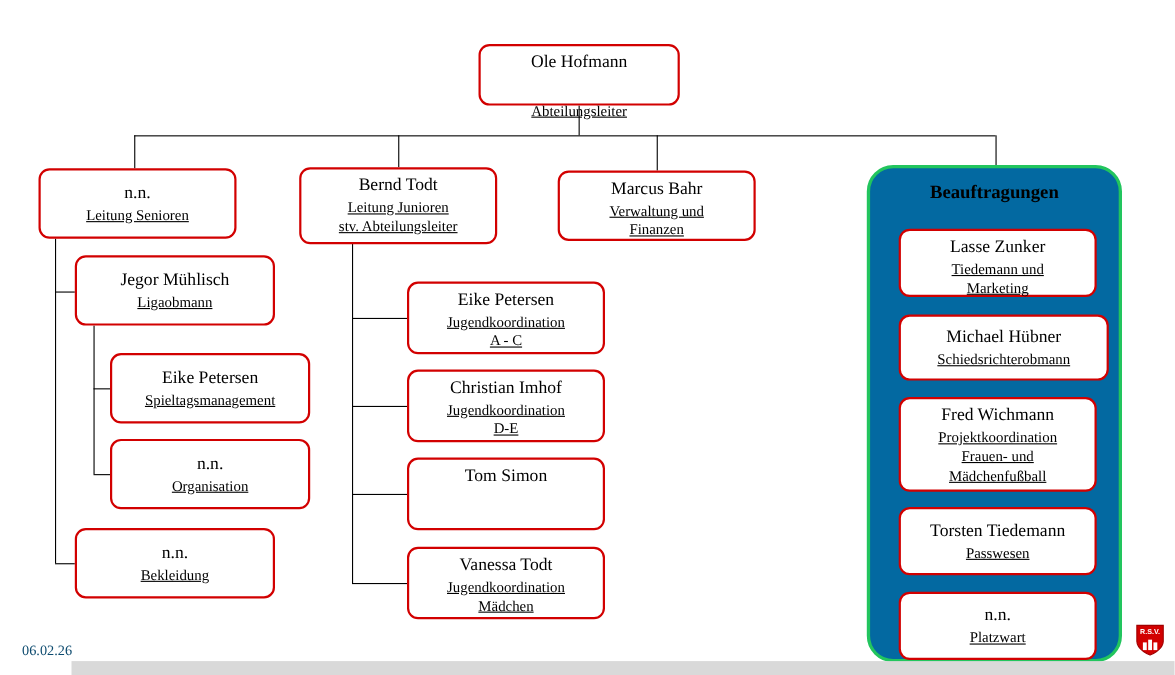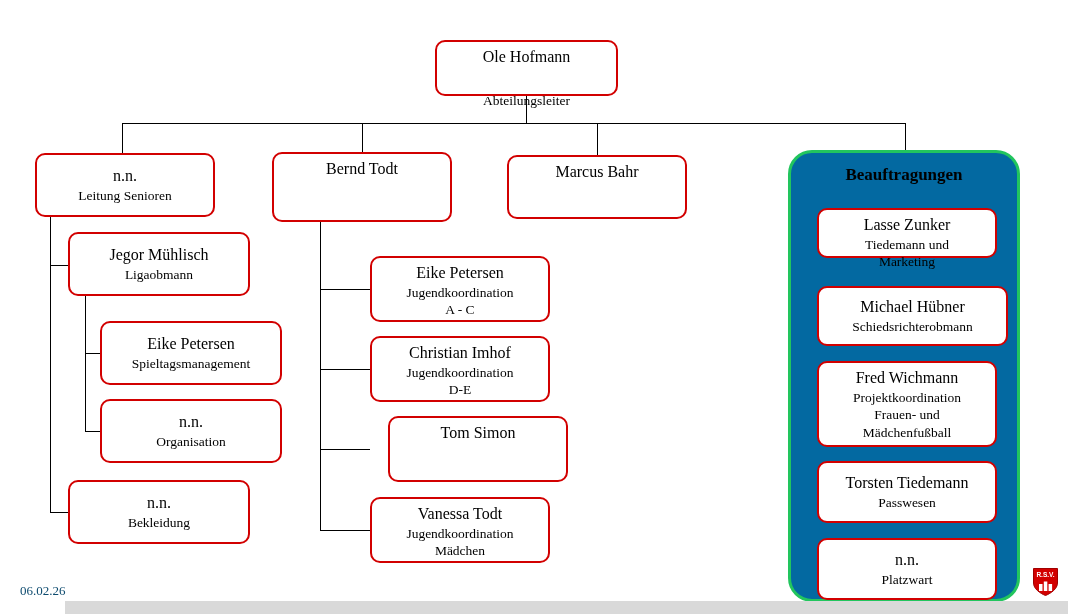--- a/index.html
+++ b/index.html
@@ -7,21 +7,21 @@
     position:relative;width:1068px;height:614px;background:#ffffff;
     font-family:"Liberation Serif", serif;color:#000;overflow:hidden;
   }
   .node{
     position:absolute;border:2.5px solid #d20000;border-radius:10px;
     background:#fff;box-sizing:border-box;
     display:flex;flex-direction:column;align-items:center;justify-content:flex-start;
     text-align:center;padding:5px 6px;
   }
   .node .name{font-size:16px;line-height:1.3;white-space:pre-line;}
-  .node .role{font-size:13.5px;line-height:1.3;white-space:pre-line;}
+  .node .role{font-size:13.5px;line-height:1.3;white-space:pre-line;text-decoration:underline;}
   .line{position:absolute;background:#000;}
   .hline{height:1px;}
   .vline{width:1px;}
   .container-box{
     position:absolute;border:3px solid #22c55e;border-radius:24px;
     background:#0369a1;box-sizing:border-box;
   }
   .container-title{
     position:absolute;left:0;right:0;top:12px;text-align:center;
     font-weight:bold;font-size:17px;
@@ -64,24 +64,28 @@
     <div class="role">Abteilungsleiter</div>
   </div>
 
   <div class="node" style="left:35px;top:153px;width:180px;height:64px;justify-content:center;">
     <div class="name">n.n.</div>
     <div class="role">Leitung Senioren</div>
   </div>
 
   <div class="node" style="left:272px;top:152px;width:180px;height:70px;">
     <div class="name">Bernd Todt</div>
+    <div class="role">Leitung Junioren
+stv. Abteilungsleiter</div>
   </div>
 
   <div class="node" style="left:507px;top:155px;width:180px;height:64px;">
     <div class="name">Marcus Bahr</div>
+    <div class="role">Verwaltung und
+Finanzen</div>
   </div>
 
   <div class="node" style="left:68px;top:232px;width:182px;height:64px;justify-content:center;">
     <div class="name">Jegor Mühlisch</div>
     <div class="role">Ligaobmann</div>
   </div>
   <div class="node" style="left:100px;top:321px;width:182px;height:64px;justify-content:center;">
     <div class="name">Eike Petersen</div>
     <div class="role">Spieltagsmanagement</div>
   </div>
@@ -97,33 +101,33 @@
   <div class="node" style="left:370px;top:256px;width:180px;height:66px;">
     <div class="name">Eike Petersen</div>
     <div class="role">Jugendkoordination
 A - C</div>
   </div>
   <div class="node" style="left:370px;top:336px;width:180px;height:66px;">
     <div class="name">Christian Imhof</div>
     <div class="role">Jugendkoordination
 D-E</div>
   </div>
-  <div class="node" style="left:388px;top:416px;width:180px;height:66px;">
+  <div class="node" style="left:370px;top:416px;width:180px;height:66px;">
     <div class="name">Tom Simon</div>
   </div>
   <div class="node" style="left:370px;top:497px;width:180px;height:66px;">
     <div class="name">Vanessa Todt</div>
     <div class="role">Jugendkoordination
 Mädchen</div>
   </div>
 
   <div class="container-box" style="left:788px;top:150px;width:232px;height:452px;">
     <div class="container-title">Beauftragungen</div>
 
-    <div class="node" style="left:26px;top:55px;width:180px;height:50px;">
+    <div class="node" style="left:26px;top:55px;width:180px;height:62px;">
       <div class="name">Lasse Zunker</div>
       <div class="role">Tiedemann und
 Marketing</div>
     </div>
     <div class="node" style="left:26px;top:133px;width:191px;height:60px;justify-content:center;">
       <div class="name">Michael Hübner</div>
       <div class="role">Schiedsrichterobmann</div>
     </div>
     <div class="node" style="left:26px;top:208px;width:180px;height:86px;">
       <div class="name">Fred Wichmann</div>

